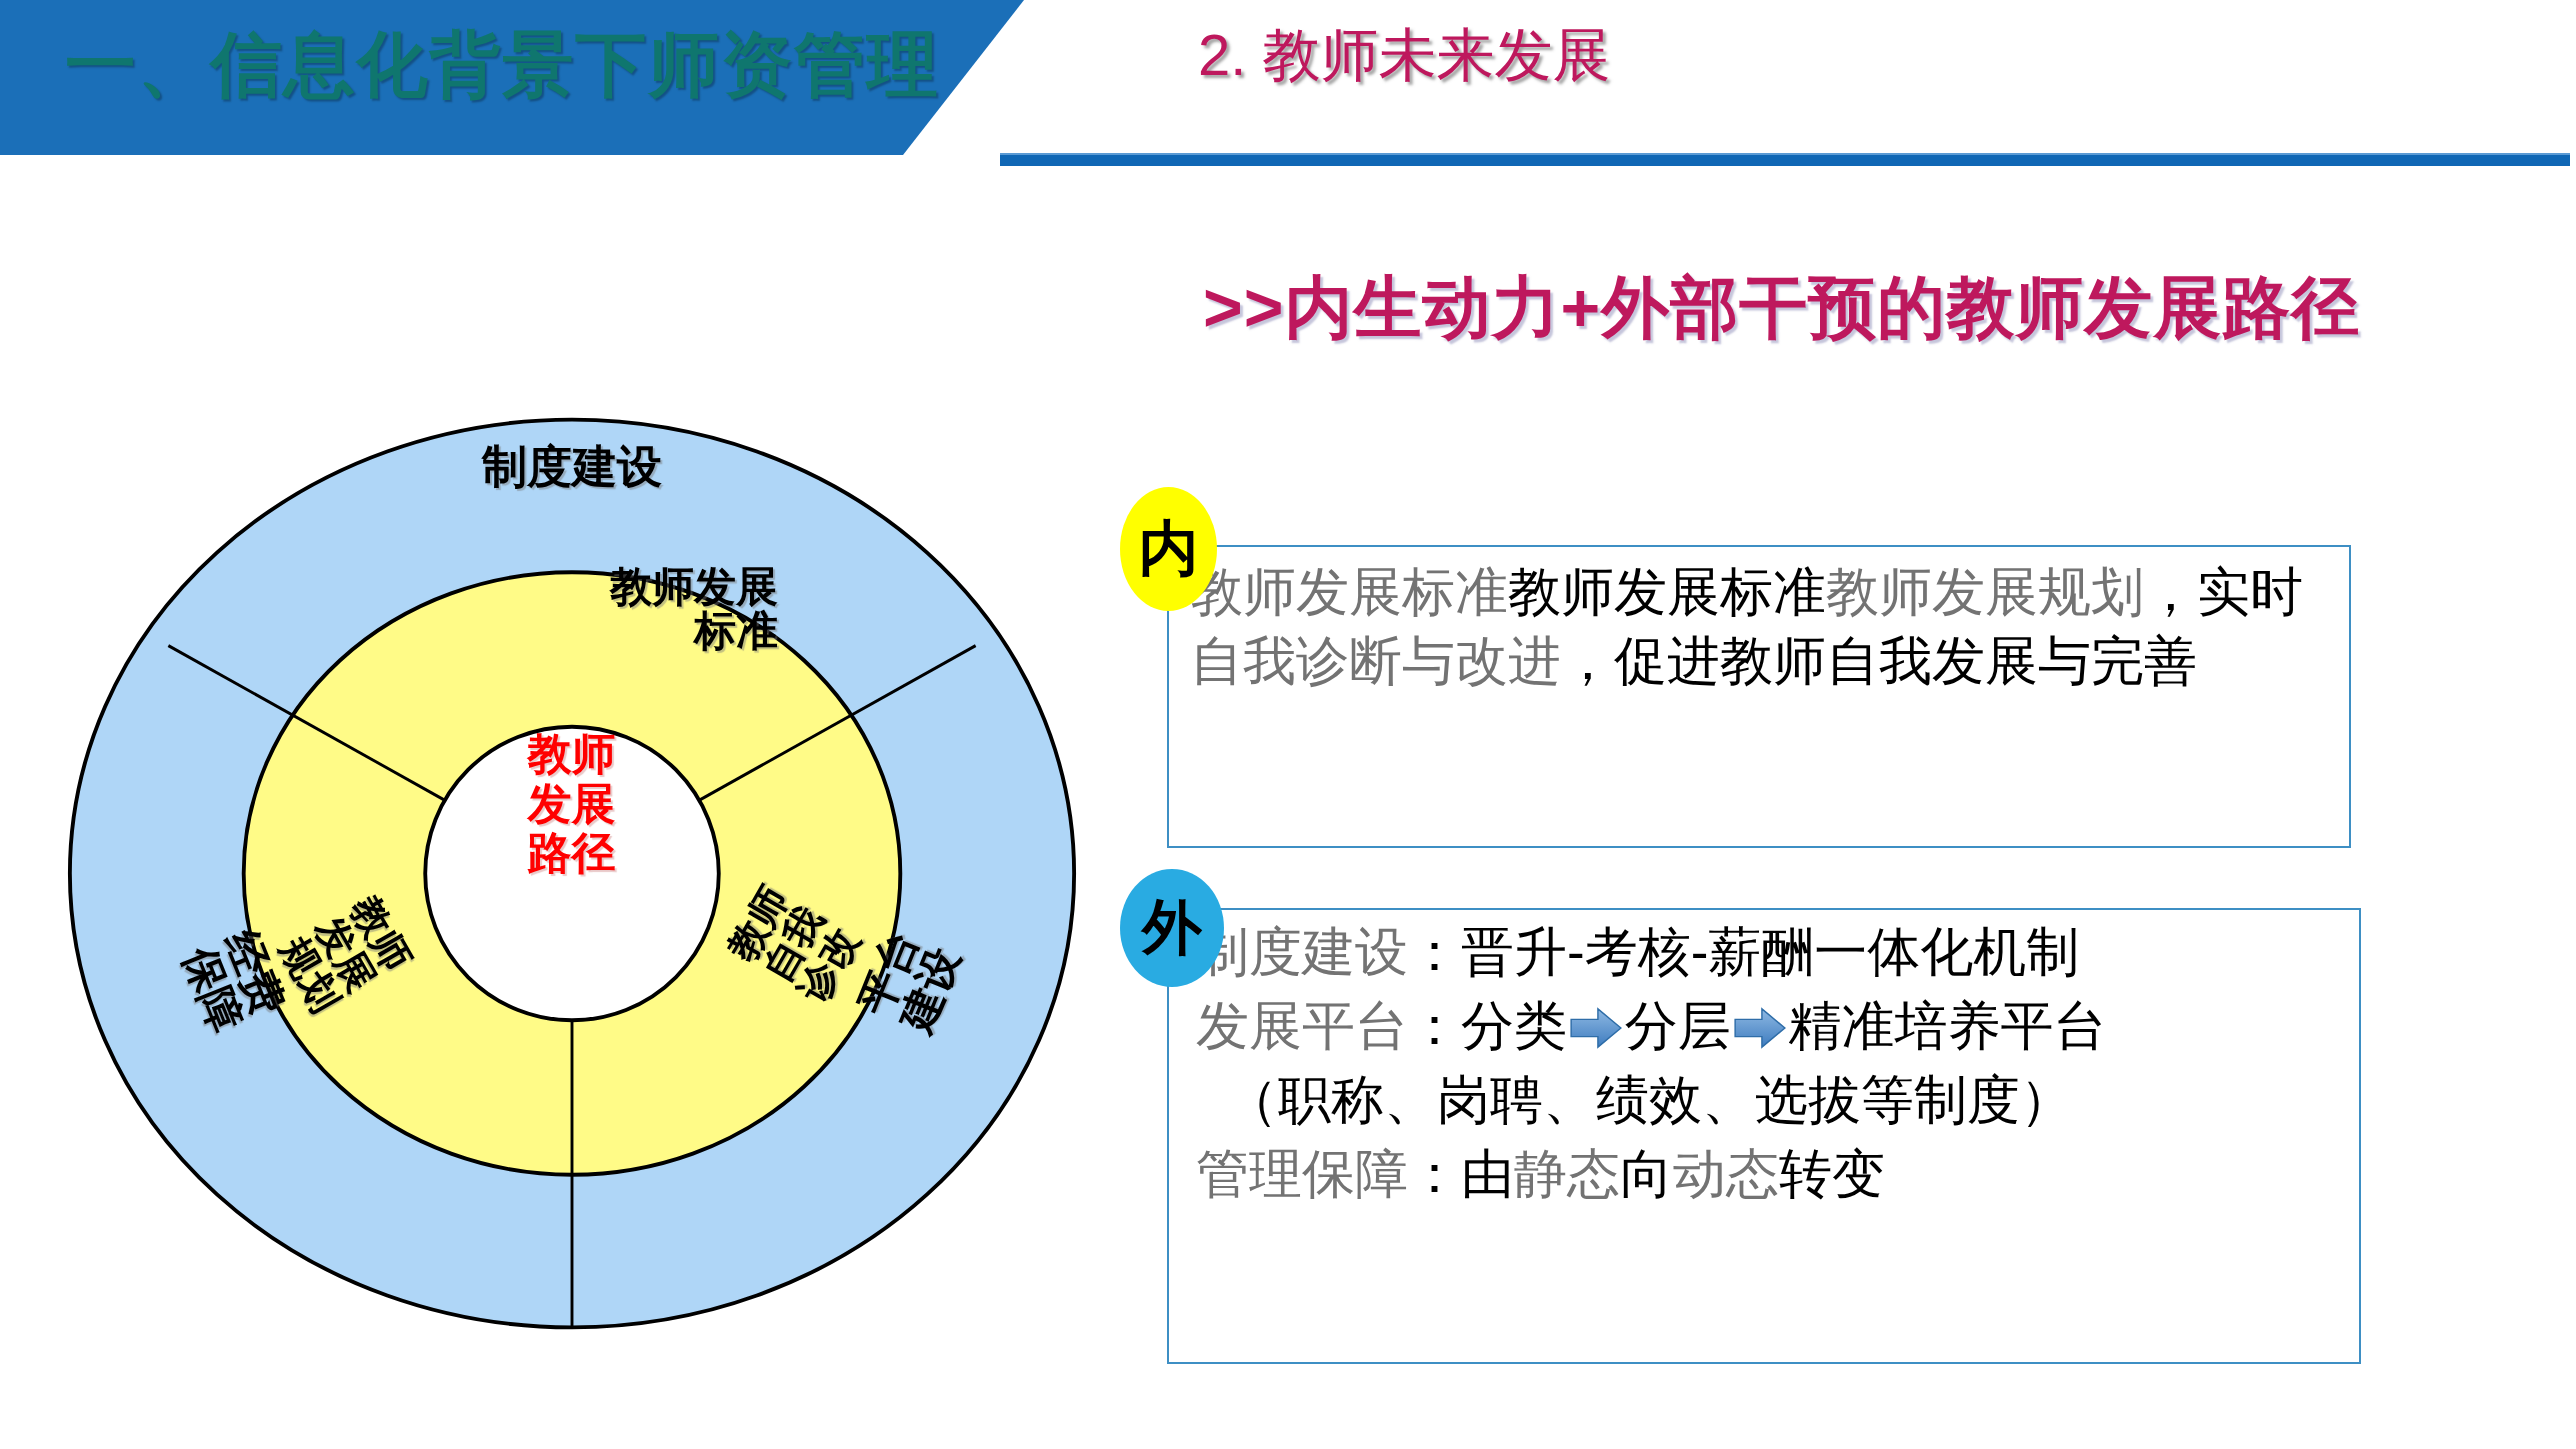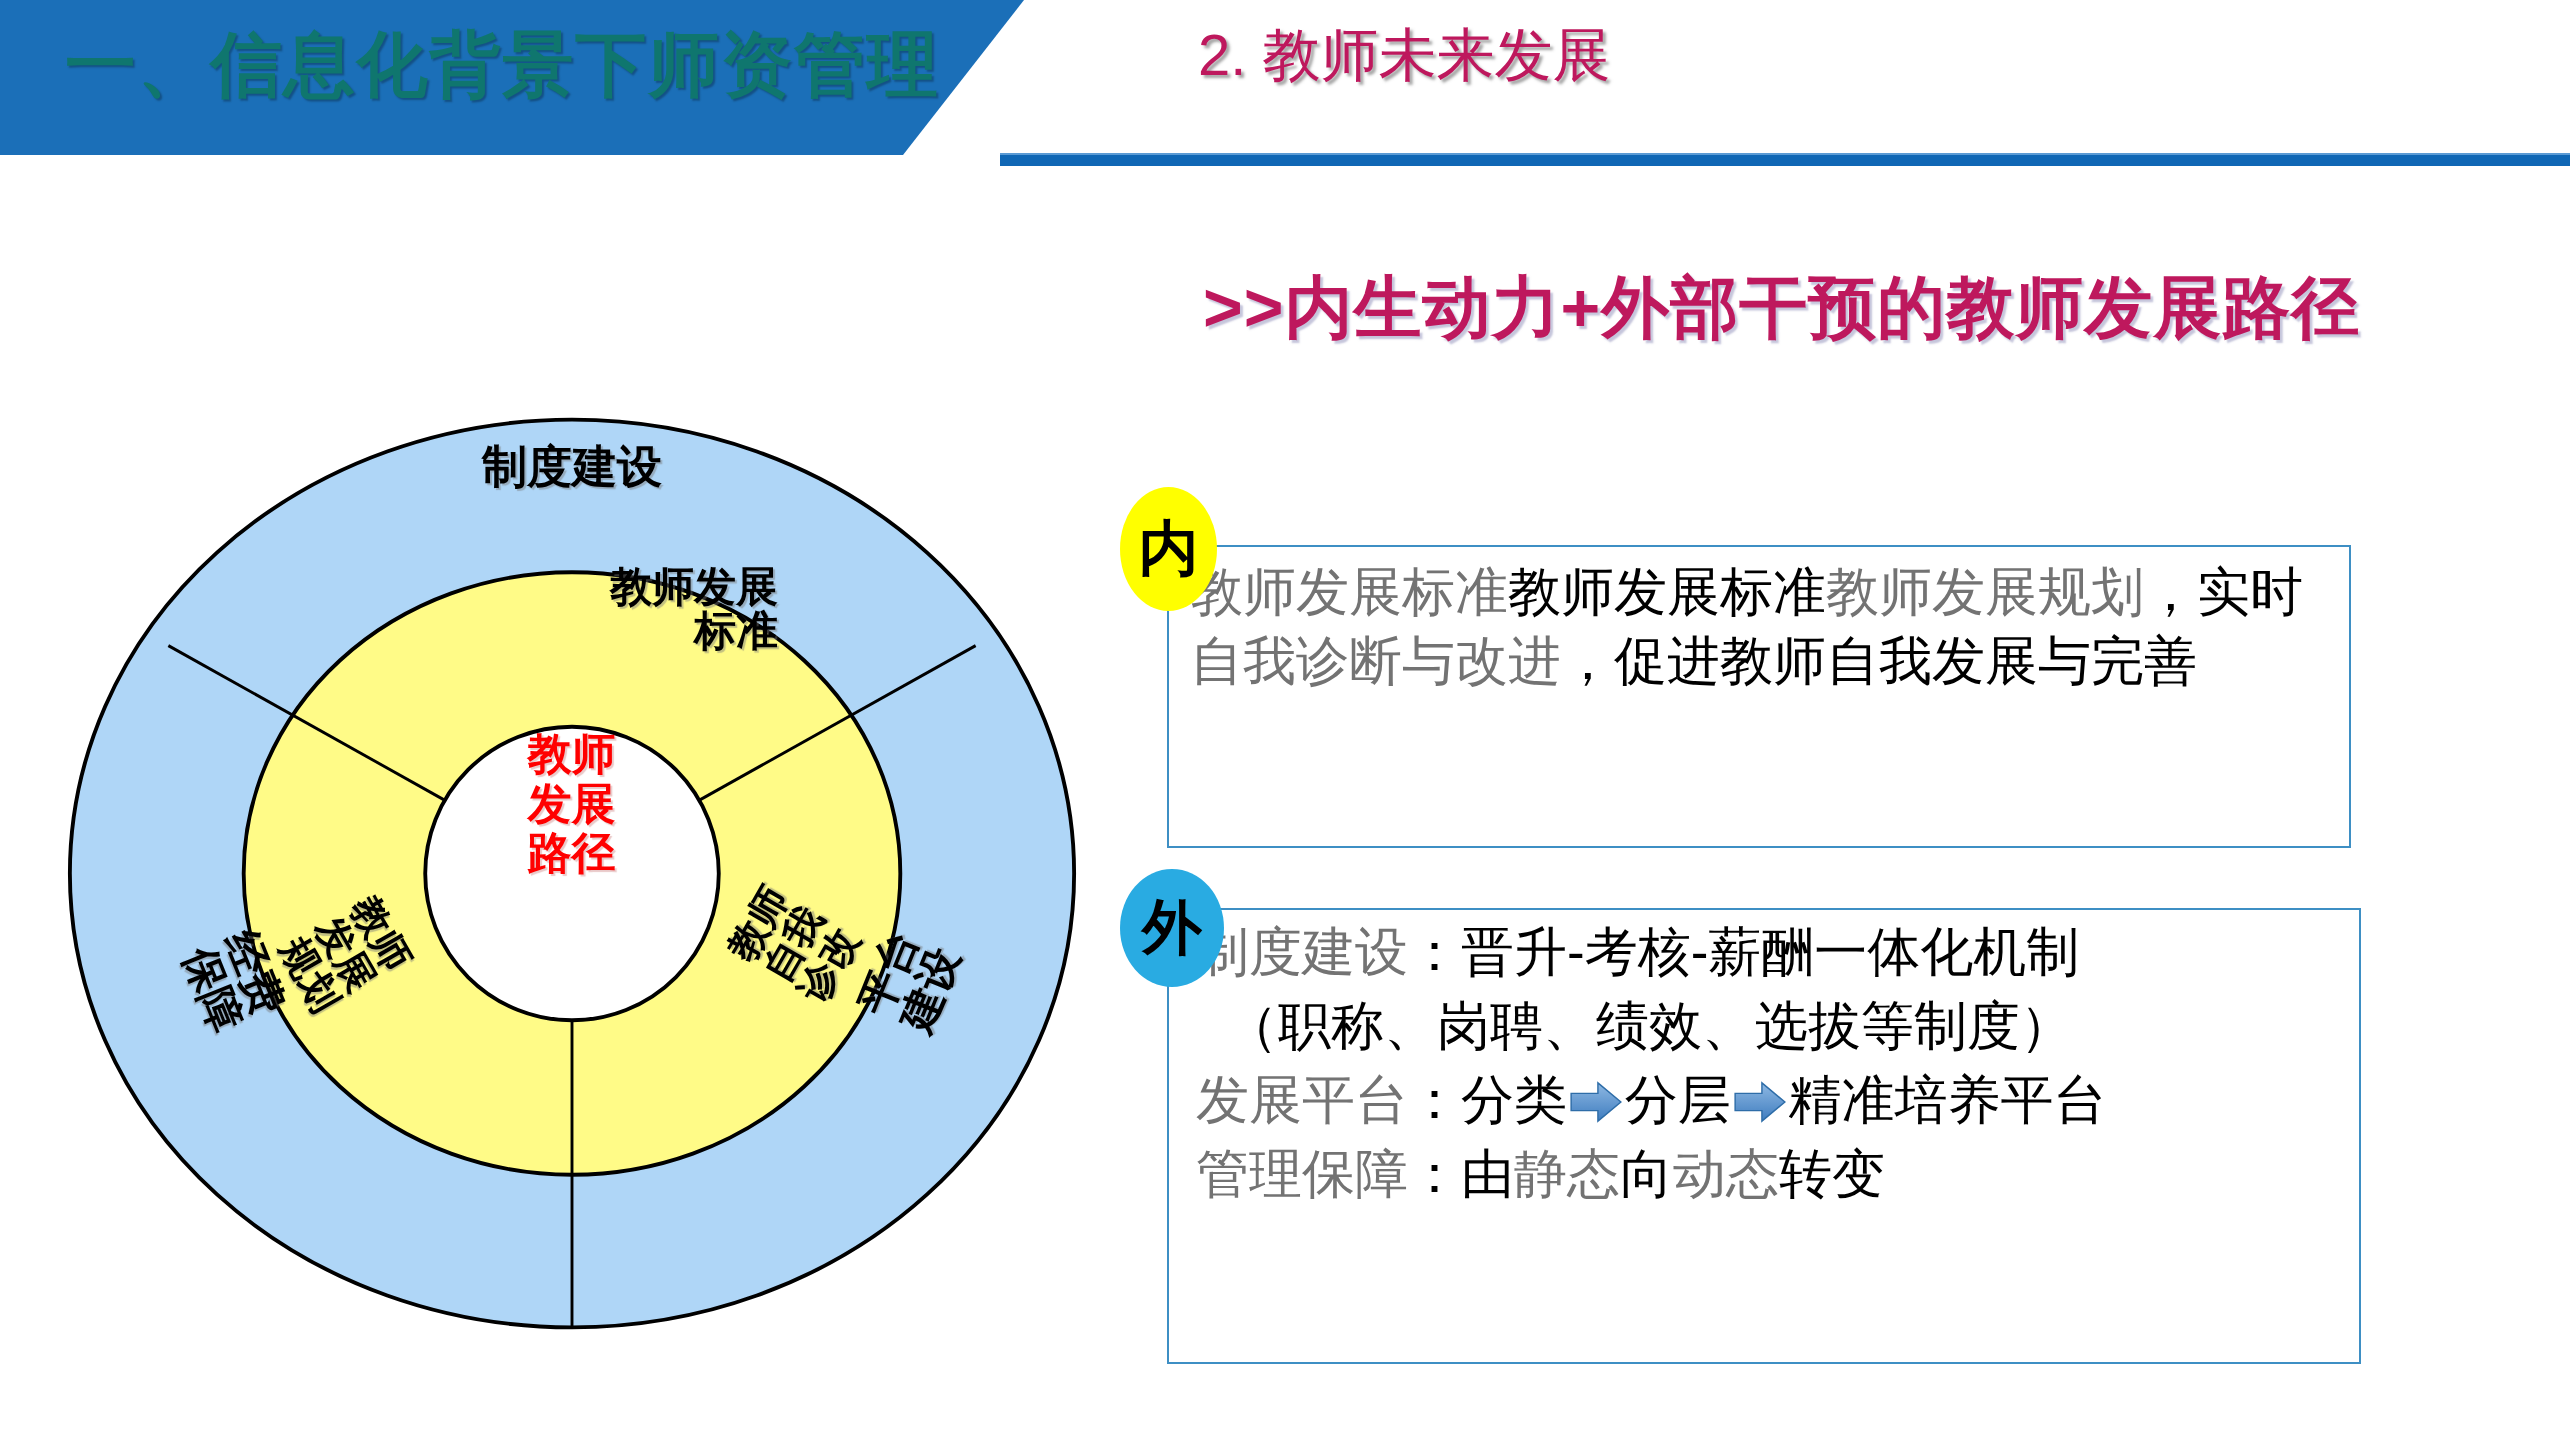--- a/index.html
+++ b/index.html
@@ -160,24 +160,20 @@
   <span class="r">教师发展标准</span><span>教师发展标准</span><span class="r">教师发展规划</span><span>，实时</span><span class="r">自我诊断与改进</span><span>，促进教师自我发展与完善</span>
 </div>
 
 <div class="info-box" id="box-outer"></div>
 <div class="badge" id="badge-outer">外</div>
 
 <div id="outer-lines">
 
   <div class="oline">
     <span class="r">制度建设</span><span>：</span><span>晋升-考核-薪酬一体化机制</span>
-  </div>
-
-  <div class="oline indent">
-    <span>（职称、岗聘、绩效、选拔等制度）</span>
   </div>
 
   <div class="oline">
     <span class="r">发展平台</span><span>：</span><span>分类</span><span class="arrow-ico"><svg width="54" height="44" viewBox="0 0 56 46">
           <defs>
             <linearGradient id="ag1" x1="0" y1="0" x2="0" y2="1">
               <stop offset="0" stop-color="#8FB9E3"></stop>
               <stop offset="1" stop-color="#3E7CBF"></stop>
             </linearGradient>
           </defs>
@@ -186,18 +182,22 @@
           <defs>
             <linearGradient id="ag2" x1="0" y1="0" x2="0" y2="1">
               <stop offset="0" stop-color="#8FB9E3"></stop>
               <stop offset="1" stop-color="#3E7CBF"></stop>
             </linearGradient>
           </defs>
           <path d="M2 14 L30 14 L30 3 L54 23 L30 43 L30 32 L2 32 Z" fill="url(#ag2)" stroke="#2E6DA8" stroke-width="1.5"></path>
         </svg></span><span>精准培养平台</span>
   </div>
 
+  <div class="oline indent">
+    <span>（职称、岗聘、绩效、选拔等制度）</span>
+  </div>
+
   <div class="oline">
     <span class="r">管理保障</span><span>：</span><span>由</span><span class="r">静态</span><span>向</span><span class="r">动态</span><span>转变</span>
   </div>
 
 </div>
 
 
 </body></html>

